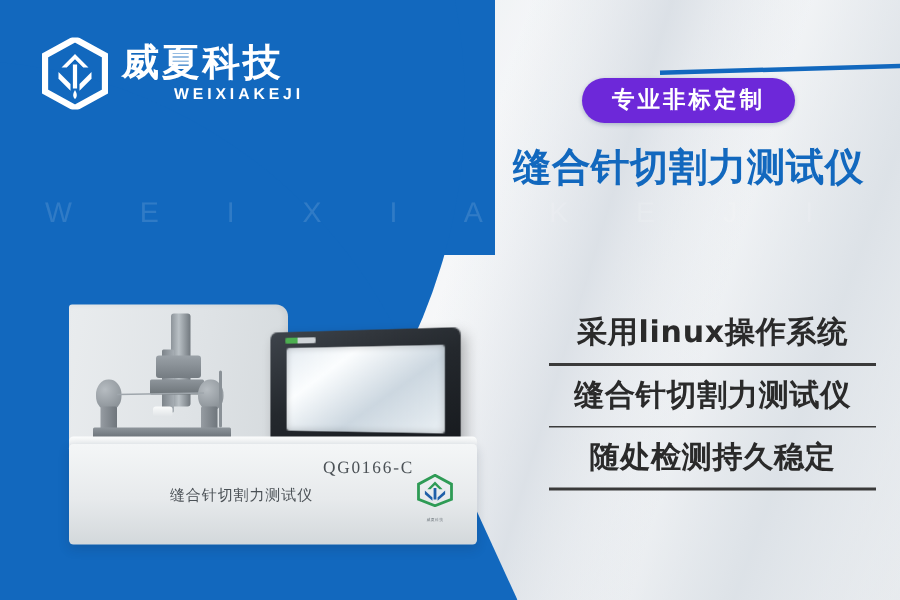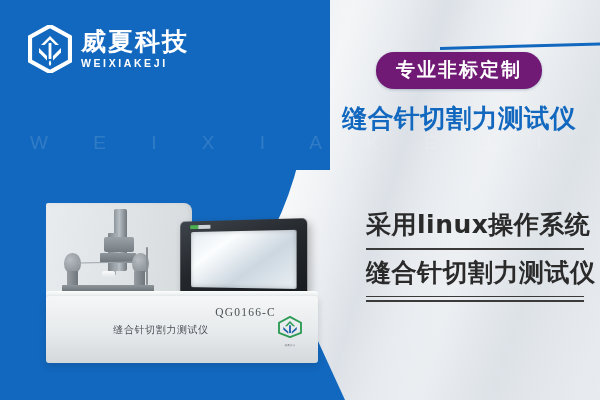--- a/index.html
+++ b/index.html
@@ -60,47 +60,48 @@
   .logo{position:absolute;left:28px;top:25px;display:flex;align-items:center;gap:9px;z-index:6;}
   .logo-mark{width:44px;height:48px;flex:0 0 auto;}
   .logo-text{display:flex;flex-direction:column;line-height:1;}
   .logo-cn{
     color:#fff;font-size:25px;font-weight:700;letter-spacing:2px;
     font-family:"DejaVu Sans","Liberation Sans",sans-serif;
   }
   .logo-en{
     color:#fff;font-size:10.5px;font-weight:700;letter-spacing:2.6px;margin-top:4px;
     font-family:"Liberation Sans",sans-serif;
+    margin-left:35px;
   }
 
   
   .watermark{
     position:absolute;left:30px;top:116px;z-index:5;
     font-size:19px;font-weight:400;letter-spacing:20px;
     color:rgba(255,255,255,.13);
     font-family:"Liberation Sans",sans-serif;white-space:nowrap;margin-top:16px;
   }
 
   
   .headline{position:absolute;left:330px;top:52px;width:258px;z-index:7;text-align:center;}
   .badge{
-    display:inline-block;background:#701a75;color:#fff;border-radius:18px;
-    padding:5px 20px 6px;font-size:19px;font-weight:700;letter-spacing:2px;
+    display:inline-block;background:#6d28d9;color:#fff;border-radius:18px;
+    padding:5px 20px 6px;font-size:15px;font-weight:700;letter-spacing:2px;
     font-family:Liberation Mono, monospace;
     box-shadow:0 1px 3px rgba(0,40,90,.25);
   }
   .title{
     margin-top:12px;color:#1268be;font-size:25.5px;font-weight:700;letter-spacing:.5px;
     font-family:"DejaVu Sans","Liberation Sans",sans-serif;white-space:nowrap;
   }
 
   
   .features{position:absolute;left:366px;top:205px;width:218px;z-index:7;}
   .feature-row{
-    font-size:25px;font-weight:700;color:#2a2a2a;letter-spacing:.5px;
+    font-size:20px;font-weight:700;color:#2a2a2a;letter-spacing:.5px;
     font-family:"DejaVu Sans","Liberation Sans",sans-serif;
     white-space:nowrap;padding:3px 0 5px;text-align:center;
   }
   .feature-div{height:1.5px;background:#3a3a3a;margin:2px 0 3px;}
 
   
   .machine{position:absolute;left:46px;top:203px;width:278px;height:163px;z-index:8;}
   .m-back{
     position:absolute;left:0;top:0;width:146px;height:96px;
     background:linear-gradient(100deg,#e9ecee 0%,#dfe3e6 55%,#d5dadd 100%);
@@ -242,20 +243,21 @@
   <div class="headline">
     <div class="badge">专业非标定制</div>
     <div class="title">缝合针切割力测试仪</div>
   </div>
 
   <div class="features">
     <div class="feature-row">采用linux操作系统</div>
     <div class="feature-div"></div>
     <div class="feature-row">缝合针切割力测试仪</div>
     <div class="feature-div"></div>
+    <div class="feature-row">随处检测持久稳定</div>
     <div class="feature-div"></div>
   </div>
 
   <div class="machine">
     <div class="m-back"></div>
 
     <div class="fix">
       <div class="fx-col"></div>
       <div class="fx-col2"></div>
       <div class="fx-head"></div>

